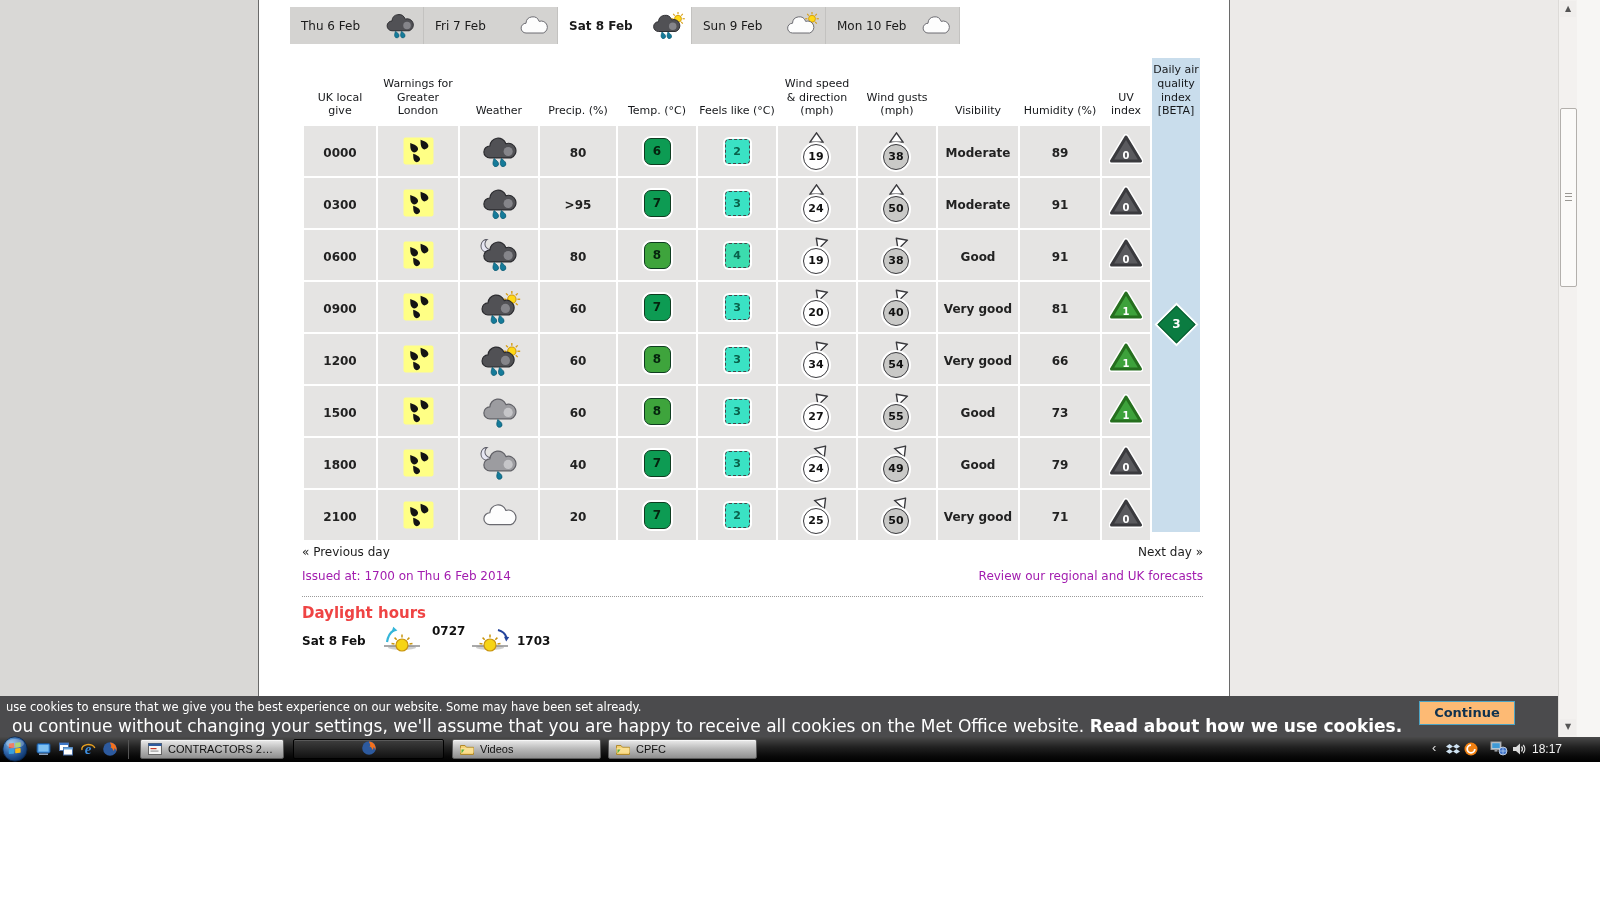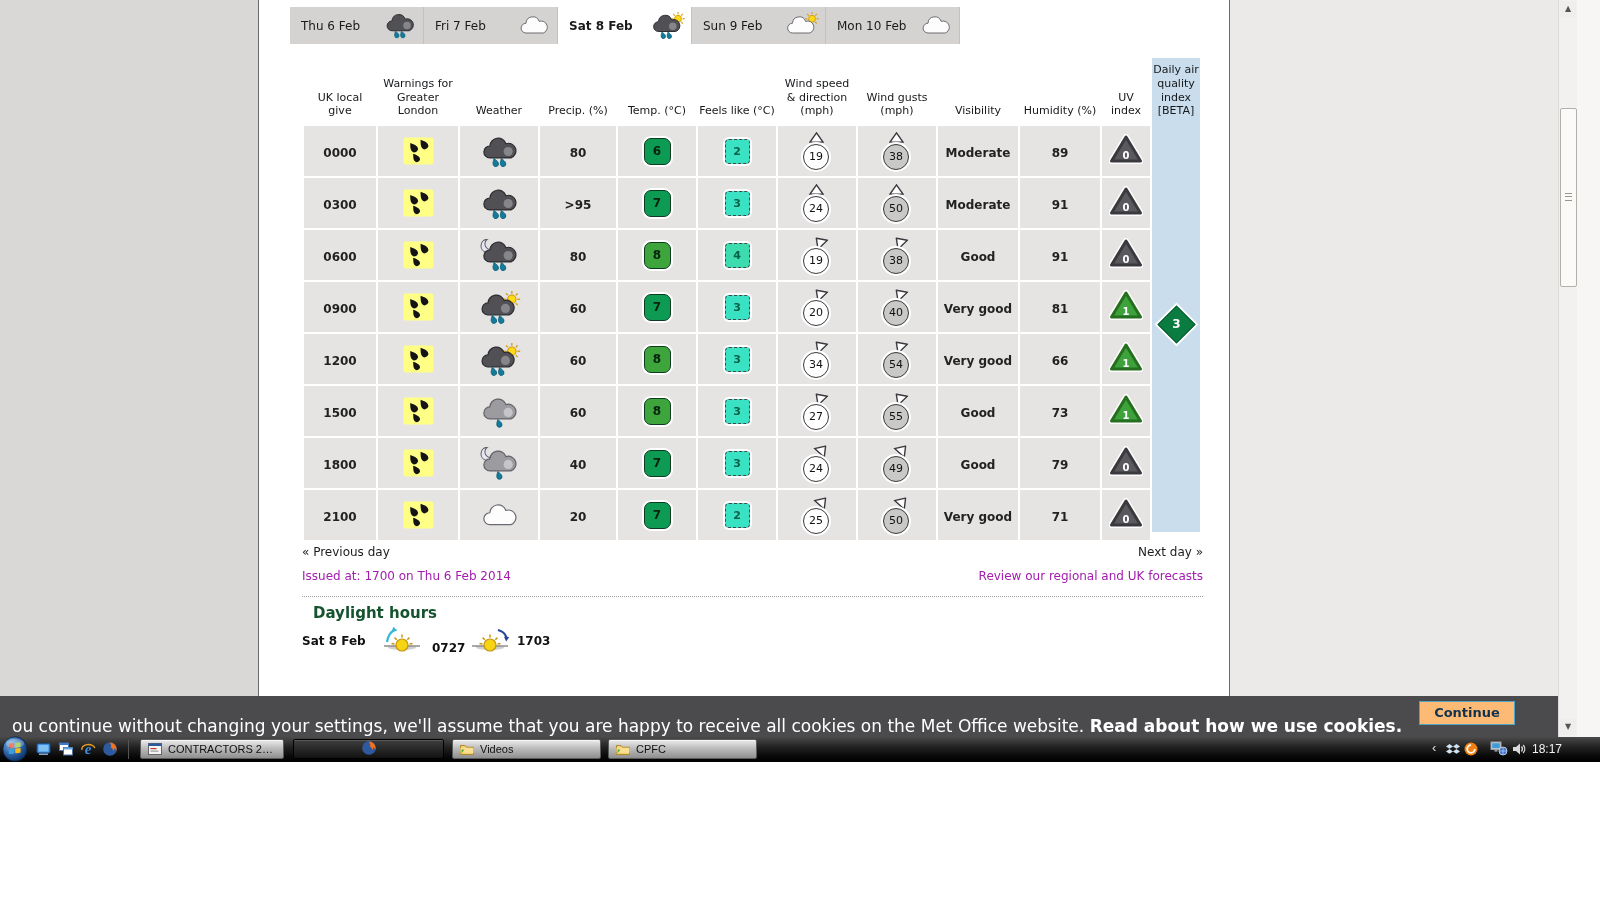--- a/index.html
+++ b/index.html
@@ -28,44 +28,44 @@
   table.fc td{height:50px;background:#e5e4e3;text-align:center;vertical-align:middle;padding:0;}
   table.fc td.aqi{background:transparent;}
   .t-time{font-weight:bold;font-size:12px;color:#222;}
   .t-val{font-weight:bold;font-size:12px;color:#222;}
   .tempbox{display:inline-block;width:25px;height:25px;border-radius:7px;border:1.5px solid #0e3c20;
            box-shadow:0 0 0 2px #fff;font-weight:bold;font-size:12px;line-height:25px;color:#05230e;}
   .feelsbox{display:inline-block;width:23px;height:23px;border-radius:4px;border:1.6px dashed #44464a;
            box-shadow:0 0 0 2px #fff;font-weight:bold;font-size:11px;line-height:23px;color:#09614a;}
   .wind{position:relative;display:block;width:30px;height:38px;margin:0 auto;}
   .wind .circ{position:absolute;left:1px;bottom:0;width:24px;height:24px;border:1.6px solid #3a3a3e;border-radius:50%;
-           background:#fff;box-shadow:0 0 0 2px #fff;font-weight:normal;font-size:11px;line-height:24px;text-align:center;color:#111;}
+           background:#fff;box-shadow:0 0 0 2px #fff;font-weight:bold;font-size:11px;line-height:24px;text-align:center;color:#111;}
   .wind .circ.gust{background:#c9c9c7;}
   .wind svg.dir{position:absolute;}
   .wind.n   svg.dir{left:7px;top:0;}
   .wind.nnw svg.dir{left:10px;top:0;transform:rotate(-44deg);}
   .wind.ne  svg.dir{left:13px;top:0;transform:rotate(42deg);}
   .aqi-diamond{left:1163px;top:311px;width:25px;height:25px;background:#0b7c41;border:1px solid #085a2e;
            transform:rotate(45deg);box-shadow:0 0 0 2px rgba(255,255,255,.95);z-index:3;}
   .aqi-diamond span{display:block;transform:rotate(-45deg);width:25px;height:25px;text-align:center;
            line-height:25px;color:#fff;font-weight:bold;font-size:12px;}
   
   .pager{left:302px;top:545px;width:901px;display:flex;justify-content:space-between;font-size:12px;color:#1c1c1c;}
   .pager span{cursor:pointer;}
   .issuedrow{left:302px;top:569px;width:901px;display:flex;justify-content:space-between;font-size:12px;color:#a21caf;}
   
   .daylight{left:302px;top:596px;width:901px;border-top:1px dotted #9a9a9a;}
-  .dl-title{font-size:15px;font-weight:bold;color:#14532d;margin:7px 11px 0;}
+  .dl-title{font-size:15px;font-weight:bold;color:#ef4444;margin:7px 0 0;}
   .dl-head{position:relative;height:22px;margin-top:8px;font-size:11.5px;color:#333;
            border-bottom:1px solid #8c8c8c;width:252px;}
   .dl-head span{position:absolute;top:2px;}
   .dl-row{position:relative;height:36px;width:560px;font-size:12px;font-weight:bold;color:#111;}
   .dl-row .dl-day{position:absolute;left:0;top:12px;}
   .dl-row .ic-sunrise{position:absolute;left:78px;top:2px;}
-  .dl-row .dl-sr{position:absolute;left:130px;top:19px;}
+  .dl-row .dl-sr{position:absolute;left:130px;top:2px;}
   .dl-row .ic-sunset{position:absolute;left:168px;top:2px;}
   .dl-row .dl-ss{position:absolute;left:215px;top:12px;}
   
   .cookie{left:0;top:696px;width:1558px;height:41px;background:#4b4b4d;color:#fff;z-index:5;}
   .cookie .l1{position:absolute;left:6px;top:4px;font-size:11.5px;}
   .cookie .l2{position:absolute;left:12px;top:20px;font-size:17px;}
   .cookie .l2 b{font-weight:bold;cursor:pointer;}
   .cookie .continue{position:absolute;left:1419px;top:5px;width:94px;height:22px;background:#fdba74;
            border:1px solid #4da4c4;border-radius:0;text-align:center;line-height:22px;
            font-weight:bold;font-size:13px;color:#10324f;cursor:pointer;}
@@ -636,20 +636,21 @@
           </g>
     <circle cx="20" cy="21" r="6" fill="#f6d414" stroke="#c8940e" stroke-width="1.2"></circle>
     <path d="M28 6 Q34.5 7.5 36.5 13.5" fill="none" stroke="#24449c" stroke-width="2.2"></path>
     <polygon points="34,12.8 39.2,13 36.2,17.6" fill="#24449c"></polygon>
         </svg></span>
     <span class="dl-ss">1703</span>
   </div>
 </div>
 
 <div class="abs cookie">
+  <div class="l1">use cookies to ensure that we give you the best experience on our website. Some may have been set already.</div>
   <div class="l2"><span>ou continue without changing your settings, we'll assume that you are happy to receive all cookies on the Met Office website. </span><b>Read about how we use cookies.</b></div>
   <div class="continue">Continue</div>
 </div>
 
 <div class="abs scrollbar">
   <div class="sb-btn sb-up">▲</div>
   <div class="sb-thumb">
       <div class="sb-grip"></div>
     </div>
   <div class="sb-btn sb-down">▼</div>

